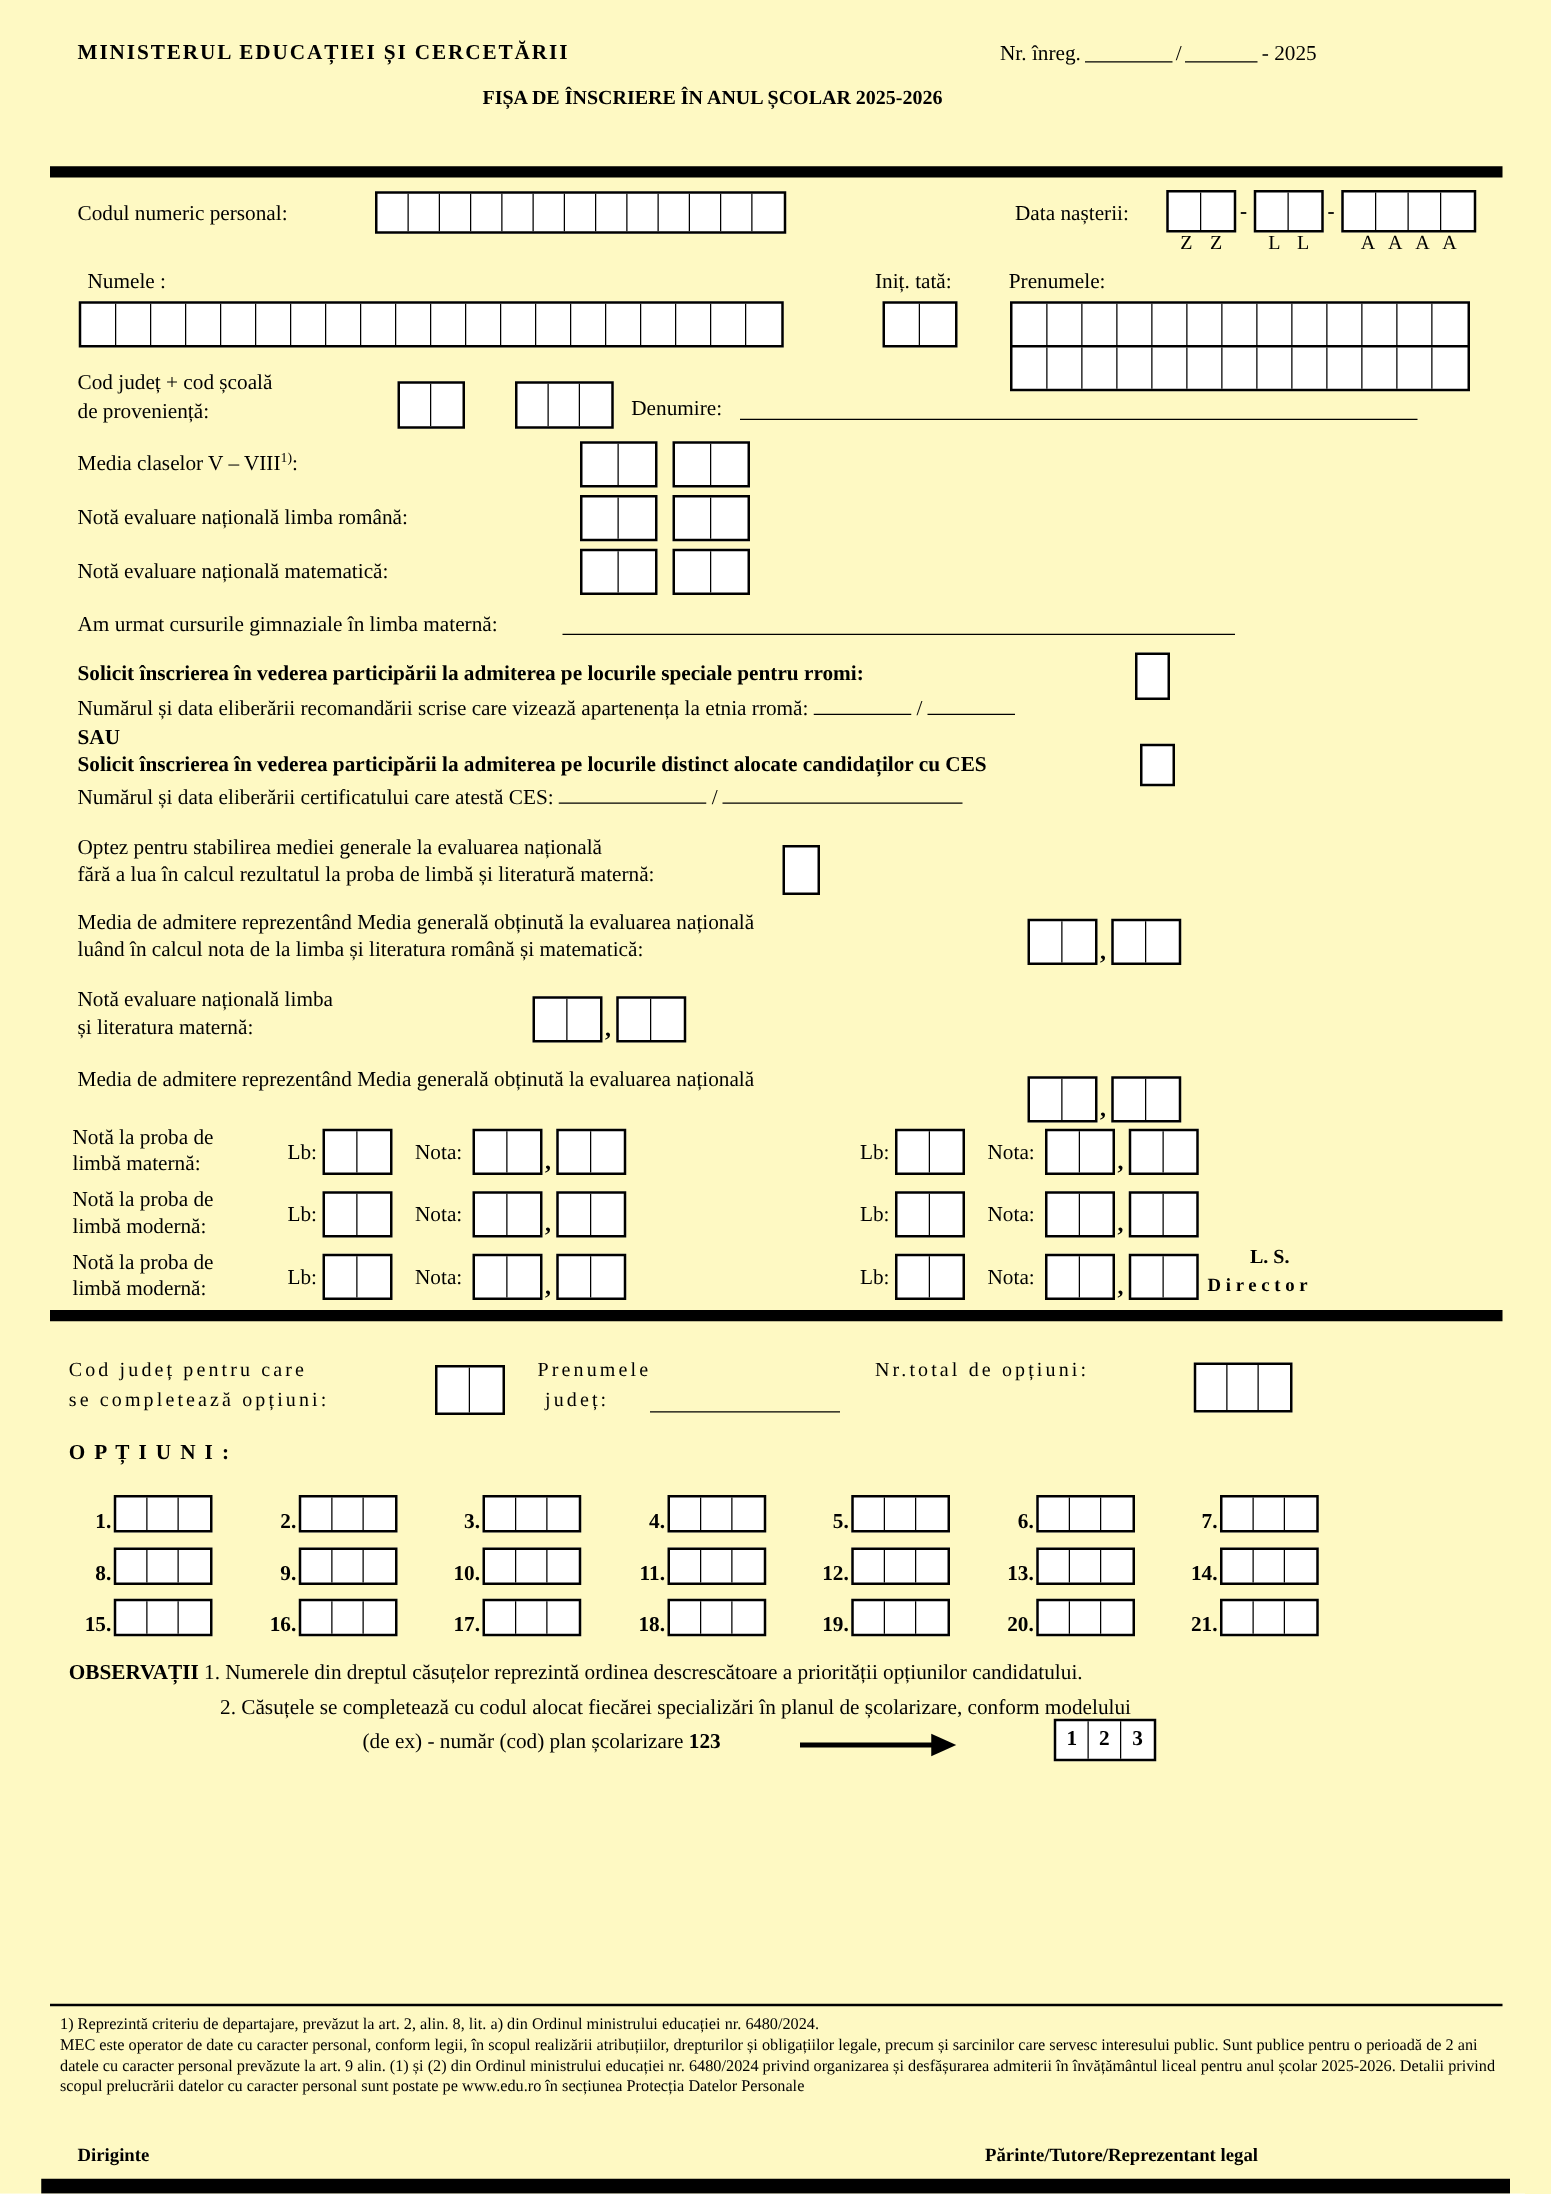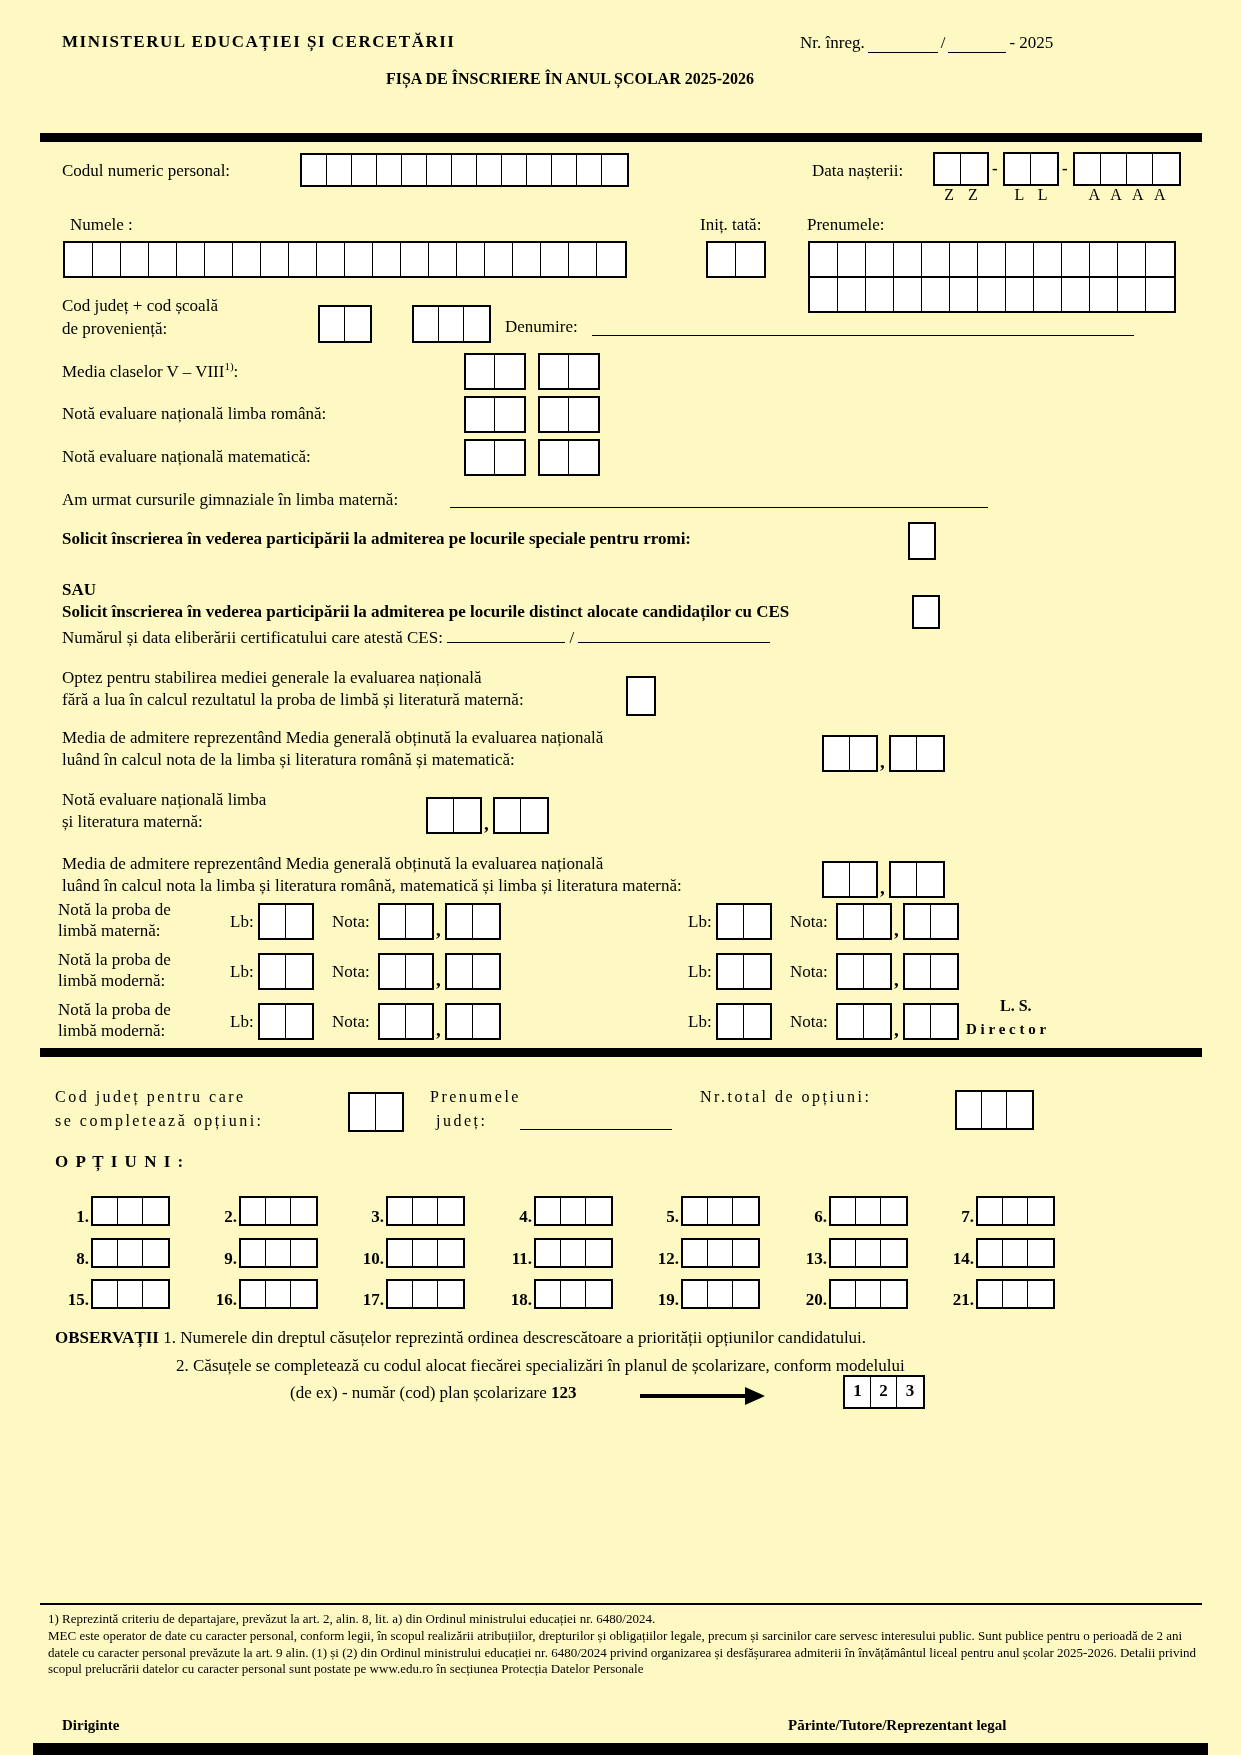--- a/index.html
+++ b/index.html
@@ -11,21 +11,21 @@
   .bar{position:absolute;background:#000}
   .cg{position:absolute;display:flex;border:2px solid #000;background:#fff}
   .cg i{display:block;border-right:1.5px solid #000;font-style:normal;text-align:center;font-family:inherit}
   .cg i:last-child{border-right:0}
   .c24 i{width:24px}.c25 i{width:25px}.c26 i{width:26px}.c28 i{width:28px}.c29 i{width:29px}
   .h26 i{height:26px}.h30 i{height:30px}.h33 i{height:33px}.h34 i{height:34px}.h36 i{height:36px}
   .blank{position:absolute;height:20px;border-bottom:1.5px solid #000}
   .iblank{display:inline-block;border-bottom:1.5px solid #000;height:13px}
   .comma{position:absolute;font-size:19px;font-weight:bold}
   .sp{letter-spacing:2.5px;font-weight:normal;font-size:16px}
-  .reg{position:absolute;display:flex;align-items:flex-end;font-size:17px;gap:3px}
+  .reg{position:absolute;display:flex;align-items:center;font-size:17px;gap:3px}
   .opt{position:absolute;display:flex;align-items:flex-end}
   .opt .cg{position:static}
   .optnum{font-weight:bold;font-size:17px;width:34px;text-align:right;margin-right:2px;line-height:1.05}
   .ex i{font-weight:bold;font-size:17px;line-height:28px}
   .hint{position:absolute;font-size:16px;text-align:center}
   sup{font-size:11px;vertical-align:super}
   .arrowline{position:absolute;background:#000;height:4px}
   .arrowhead{position:absolute;width:0;height:0;border-top:9px solid transparent;
              border-bottom:9px solid transparent;border-left:20px solid #000}
   .fine{position:absolute;font-size:13px;line-height:16.6px}
@@ -189,20 +189,21 @@
       <i></i>
     </span>
 
   <div class="lbl" style="left:62px;top:489px">Am urmat cursurile gimnaziale în limba maternă:</div>
   <div class="blank" style="left:450px;top:488px;width:538px"></div>
 
   <div class="lbl b" style="left:62px;top:528px">Solicit înscrierea în vederea participării la admiterea pe locurile speciale pentru rromi:</div>
   <span class="cg c24 h34" style="left:908px;top:522px">
       <i></i>
     </span>
+  <div class="lbl" style="left:62px;top:556px"><span>Numărul și data eliberării recomandării scrise care vizează apartenența la etnia rromă:</span> <span class="iblank" style="width:78px"></span> <span>/</span> <span class="iblank" style="width:70px"></span></div>
   <div class="lbl b" style="left:62px;top:579px">SAU</div>
 
   <div class="lbl b" style="left:62px;top:601px">Solicit înscrierea în vederea participării la admiterea pe locurile distinct alocate candidaților cu CES</div>
   <span class="cg c24 h30" style="left:912px;top:595px">
       <i></i>
     </span>
   <div class="lbl" style="left:62px;top:667px">Optez pentru stabilirea mediei generale la evaluarea națională</div>
 
   <div class="lbl" style="left:62px;top:627px"><span>Numărul și data eliberării certificatului care atestă CES:</span> <span class="iblank" style="width:118px"></span> <span>/</span> <span class="iblank" style="width:192px"></span></div>
   <div class="lbl" style="left:62px;top:689px">fără a lua în calcul rezultatul la proba de limbă și literatură maternă:</div>
@@ -228,21 +229,20 @@
       <i></i>
       <i></i>
     </span>
   <span class="comma" style="left:484px;top:813px">,</span>
   <span class="cg c26 h33" style="left:493px;top:797px">
       <i></i>
       <i></i>
     </span>
 
   <div class="lbl" style="left:62px;top:853px">Media de admitere reprezentând Media generală obținută la evaluarea națională</div>
-  <div class="lbl" style="left:62px;top:875px">luând în calcul nota la  limba și literatura română, matematică și limba și literatura maternă:</div>
   <span class="cg c26 h33" style="left:822px;top:861px">
       <i></i>
       <i></i>
     </span>
   <span class="comma" style="left:880px;top:877px">,</span>
   <span class="cg c26 h33" style="left:889px;top:861px">
       <i></i>
       <i></i>
     </span>
 

